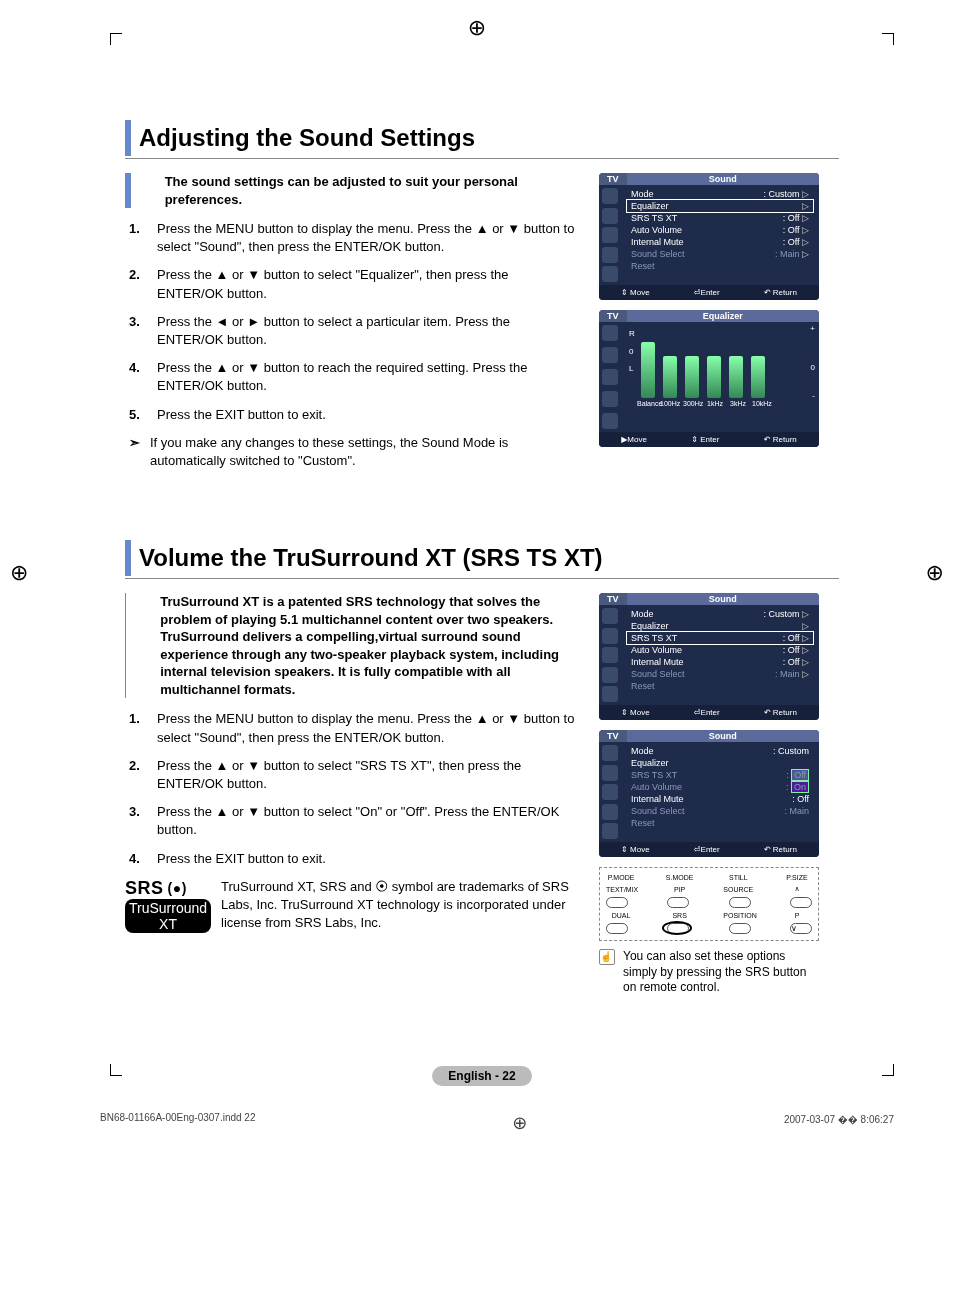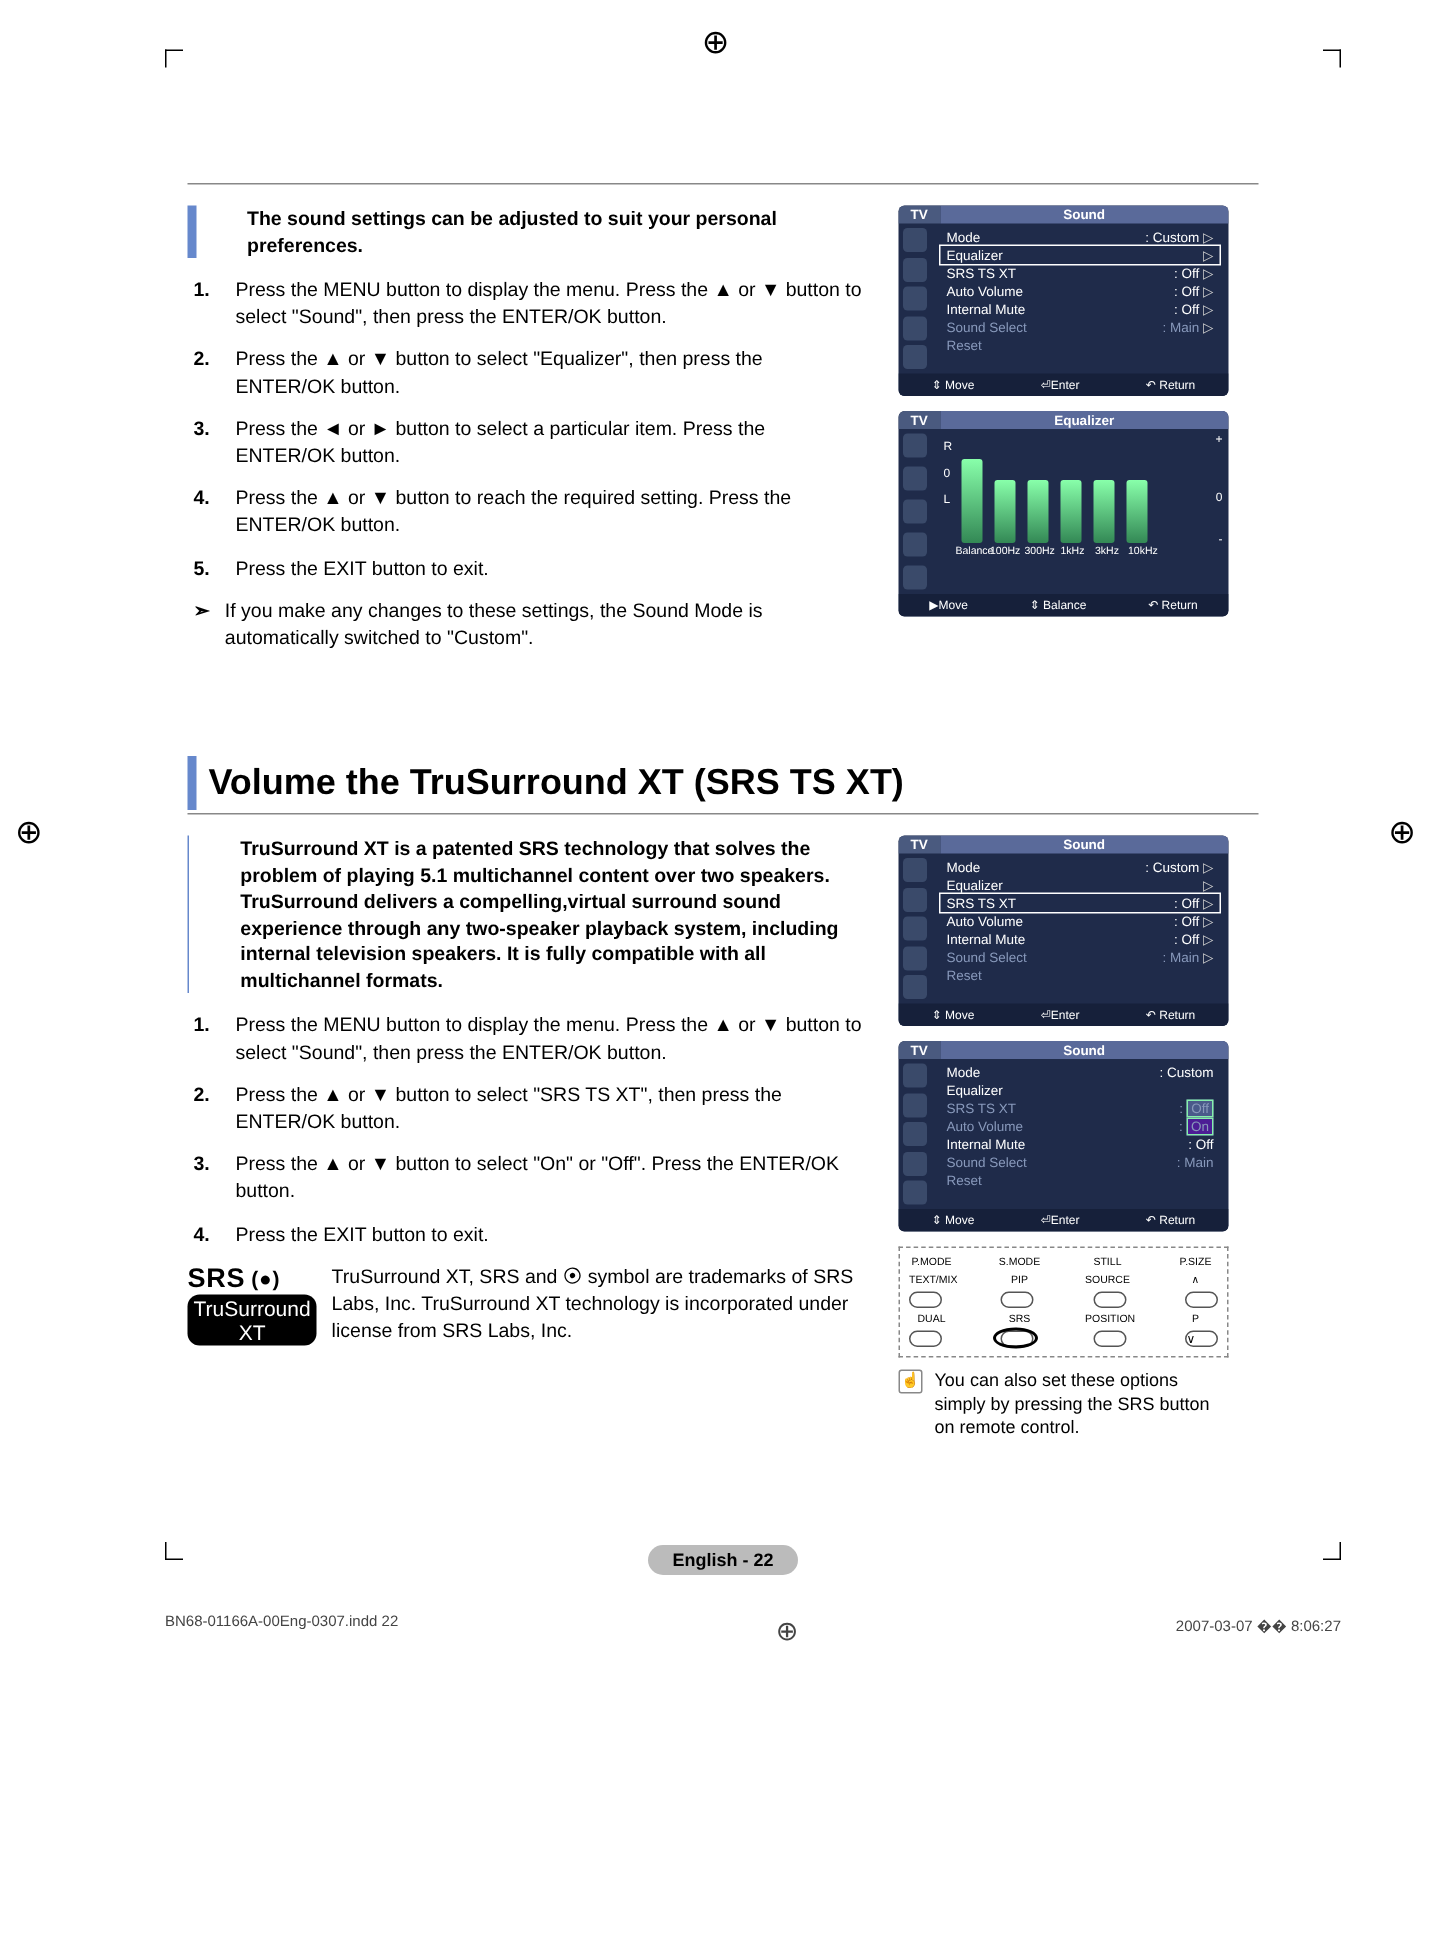--- a/index.html
+++ b/index.html
@@ -67,39 +67,40 @@
   .rb-btn{border:1px solid #555; border-radius:6px; width:22px; height:11px;}
   .rb-lbl{font-size:7px; text-align:center; width:30px;}
   .rb-circle{display:inline-block; width:30px; height:14px; border:2px solid #000; border-radius:50%;}
 
   .tip { display:flex; gap:8px; font-size:12px; margin-top:8px; line-height:1.3; }
   .tip-icon { width:16px; height:16px; border:1px solid #888; border-radius:2px; font-size:10px; text-align:center; line-height:14px; flex-shrink:0; }
 
   .page-footer { text-align:center; margin-top:40px; }
   .pf-pill { display:inline-block; background:#bbb; border-radius:12px; padding:3px 16px; font-weight:bold; font-size:12px; }
 
-  .print-footer { position:absolute; bottom:12px; left:110px; right:60px; display:flex; justify-content:space-between; font-size:10px; color:#444; }
+  .print-footer { position:absolute; bottom:12px; left:100px; right:60px; display:flex; justify-content:space-between; font-size:10px; color:#444; }
   .dropdown-open { background:#4a5a8a; border:1px solid #86efac; padding:0 2px; }
 </style>
 </head>
 <body>
 
 <span class="reg-mark reg-top">⊕</span>
 <span class="reg-mark reg-left">⊕</span>
 <span class="reg-mark reg-right">⊕</span>
 <div class="corner corner-tl"></div>
 <div class="corner corner-tr"></div>
 <div class="corner corner-bl"></div>
 <div class="corner corner-br"></div>
 
 <div class="page">
 
   <div class="section">
     <div class="section-title-wrap">
       <div class="bar"></div>
+      <div class="section-title">Adjusting the Sound Settings</div>
     </div>
     <div class="section-rule"></div>
 
     <div class="two-col">
       <div class="left-col">
         <div class="intro-wrap">
           <div class="intro-bar"></div>
           <div class="intro">The sound settings can be adjusted to suit your personal preferences.</div>
         </div>
         <ol class="steps">
@@ -197,21 +198,21 @@
               <span>Balance</span>
                 <span>100Hz</span>
                 <span>300Hz</span>
                 <span>1kHz</span>
                 <span>3kHz</span>
                 <span>10kHz</span>
             </div>
           </div>
           <div class="osd-foot">
             <span>▶Move</span>
-              <span>⇕ Balance</span>
+              <span>⇕ Enter</span>
               <span>↶ Return</span>
           </div>
         </div>
       </div>
     </div>
   </div>
 
   <div class="section">
     <div class="section-title-wrap">
       <div class="bar"></div>

